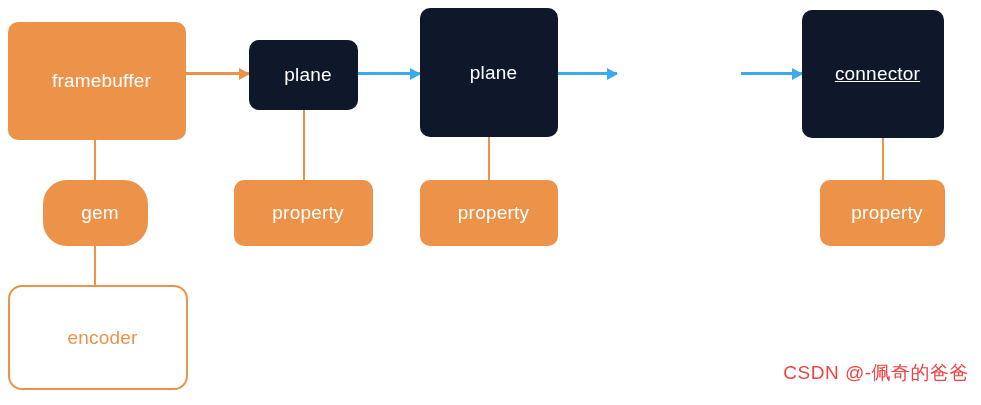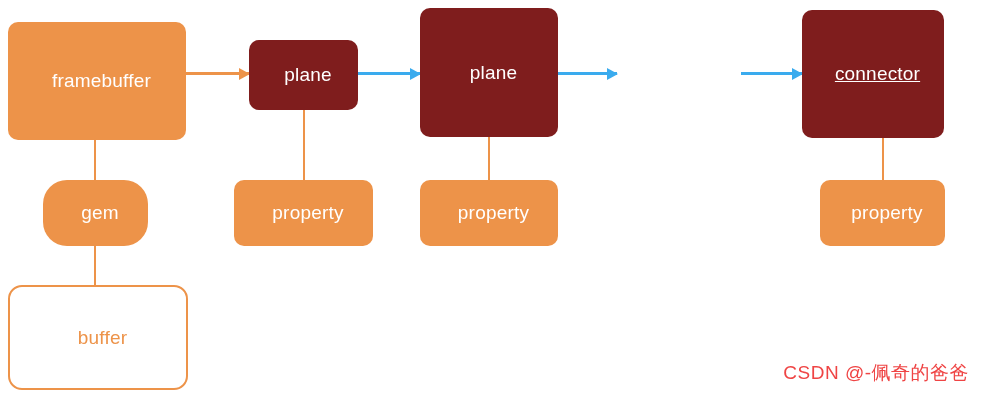--- a/index.html
+++ b/index.html
@@ -21,21 +21,21 @@
     display: flex;
     align-items: center;
     justify-content: center;
     font-size: 19px;
     letter-spacing: 0.2px;
     color: #ffffff;
     border-radius: 10px;
     z-index: 3;
   }
   .node.orange { background: #ED9349; }
-  .node.blue   { background: #7f1d1d; }
+  .node.blue   { background: #0f172a; }
   .node.hollow {
     background: #ffffff;
     border: 2.5px solid #ED9349;
     color: #ED9349;
     border-radius: 14px;
   }
   .node .label { pointer-events: none; white-space: nowrap; margin-left: 9px; }
 
   
   .vline {
@@ -117,15 +117,15 @@
     <div class="node orange" style="left: 234px; top: 180px; width: 139px; height: 66px;">
       <span class="label">property</span>
     </div>
     <div class="node orange" style="left: 420px; top: 180px; width: 138px; height: 66px;">
       <span class="label">property</span>
     </div>
     <div class="node orange" style="left: 820px; top: 180px; width: 125px; height: 66px;">
       <span class="label">property</span>
     </div>
     <div class="node hollow" style="left: 8px; top: 285px; width: 180px; height: 105px;">
-      <span class="label">buffer</span>
+      <span class="label">encoder</span>
     </div>
   </div>
 
 </body></html>

